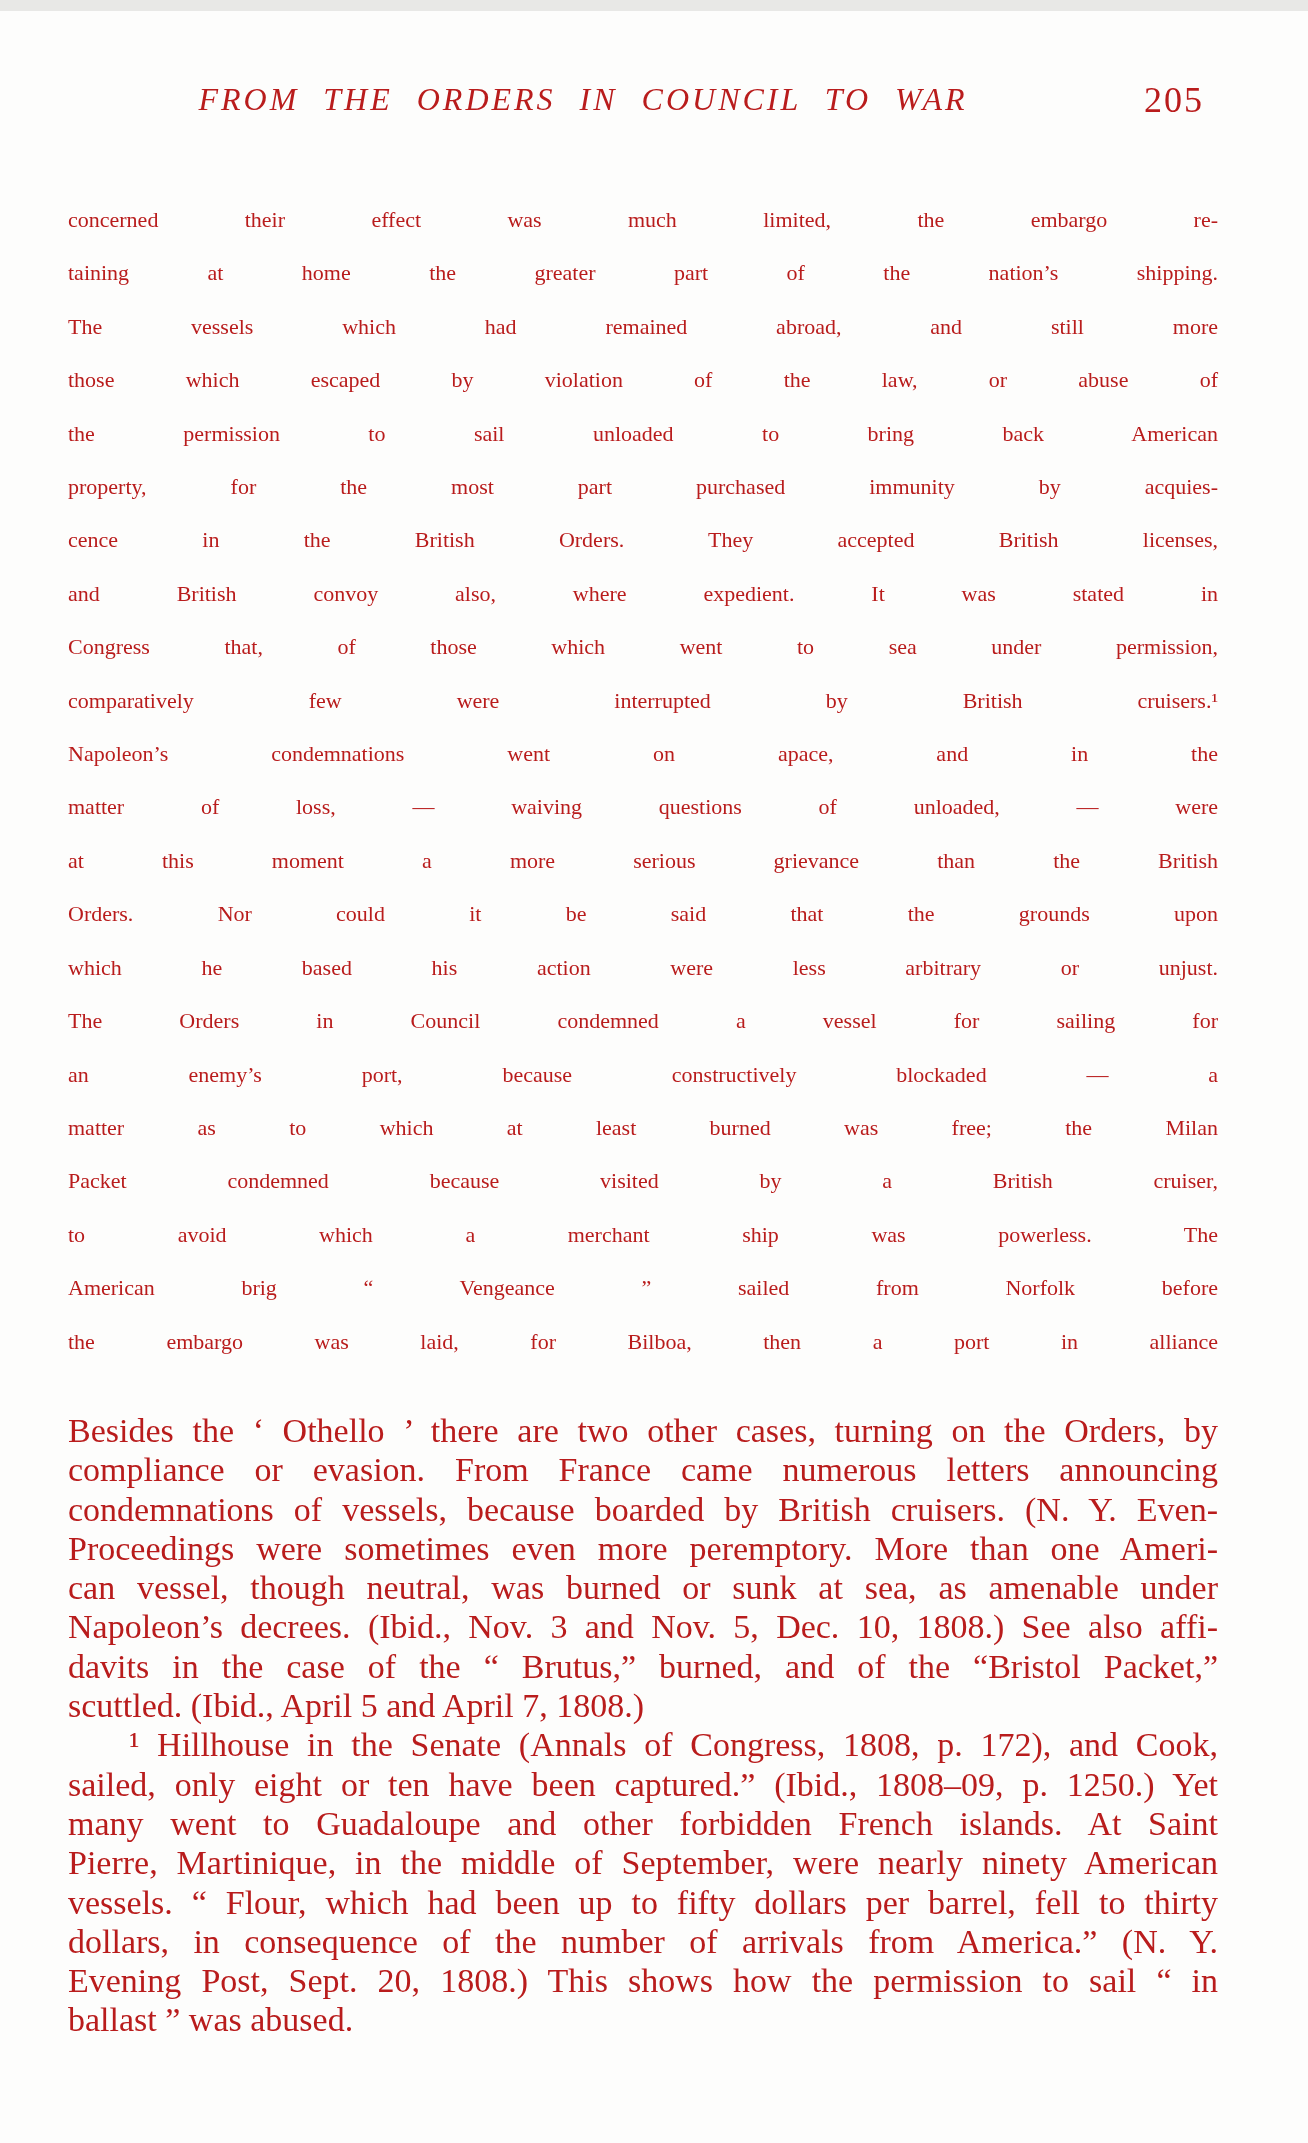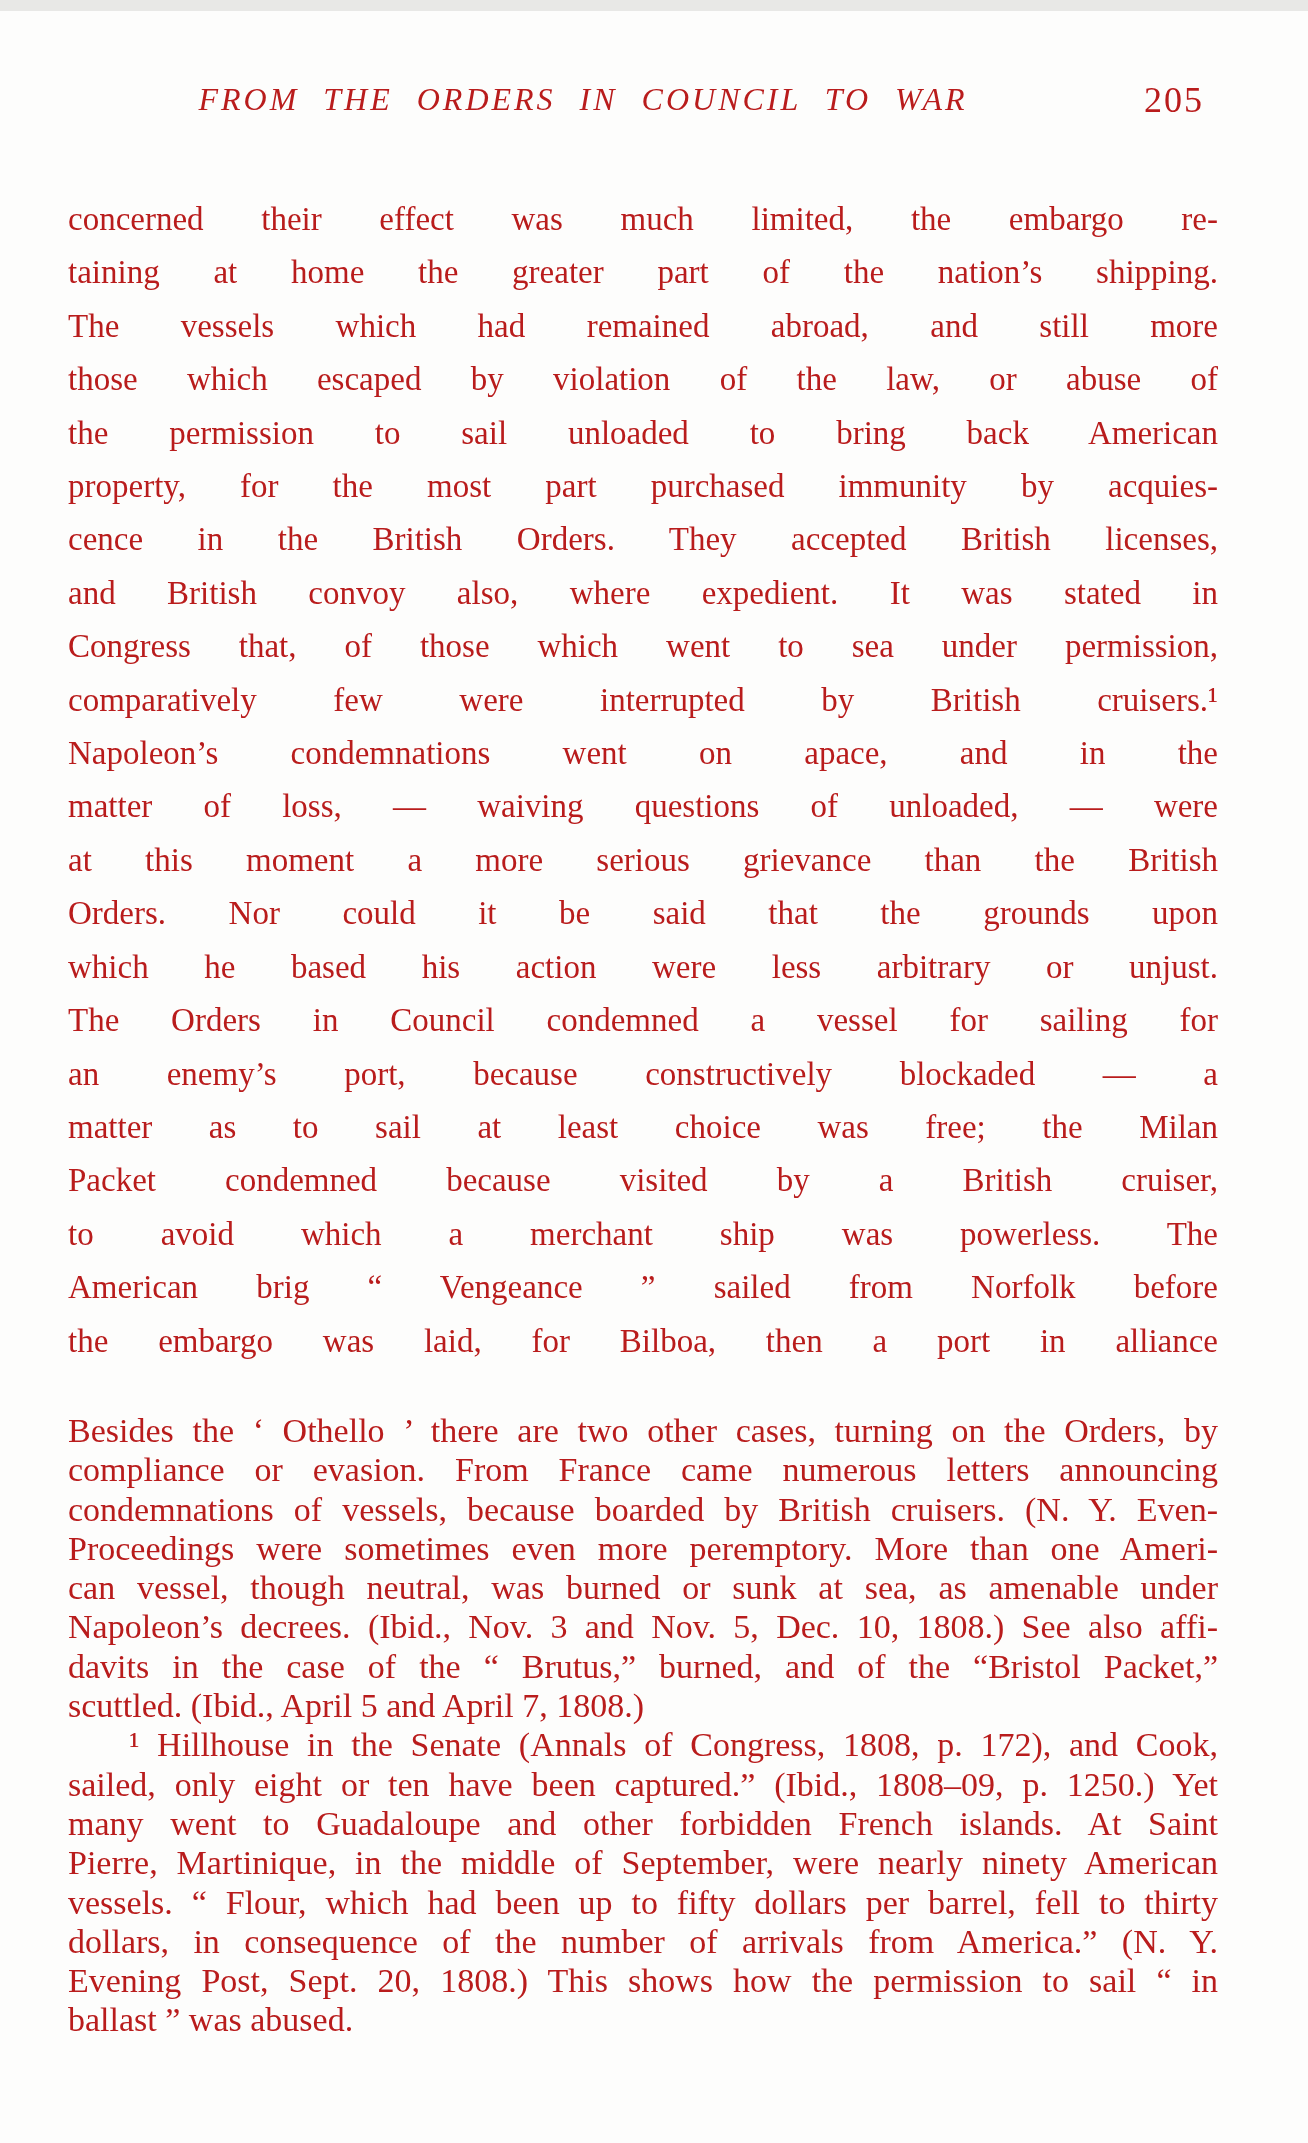--- a/index.html
+++ b/index.html
@@ -38,21 +38,21 @@
   .page-number {
     position: absolute;
     top: -2px;
     right: 14px;
     font-size: 36px;
     font-style: normal;
     letter-spacing: 2px;
   }
   .body-text {
     top: 182px;
-    font-size: 33px;
+    font-size: 22px;
     line-height: 53.4px;
   }
   .footnotes {
     top: 1400px;
     font-size: 34px;
     line-height: 39.3px;
   }
   .para { margin: 0; }
   .tline {
     text-align: justify;
@@ -88,21 +88,21 @@
         <div class="tline">and British convoy also, where expedient. It was stated in</div>
         <div class="tline">Congress that, of those which went to sea under permission,</div>
         <div class="tline">comparatively few were interrupted by British cruisers.¹</div>
         <div class="tline">Napoleon’s condemnations went on apace, and in the</div>
         <div class="tline">matter of loss, — waiving questions of unloaded, — were</div>
         <div class="tline">at this moment a more serious grievance than the British</div>
         <div class="tline">Orders. Nor could it be said that the grounds upon</div>
         <div class="tline">which he based his action were less arbitrary or unjust.</div>
         <div class="tline">The Orders in Council condemned a vessel for sailing for</div>
         <div class="tline">an enemy’s port, because constructively blockaded — a</div>
-        <div class="tline">matter as to sail at least choice was free; the Milan</div>
+        <div class="tline">matter as to which at least burned was free; the Milan</div>
         <div class="tline">Packet condemned because visited by a British cruiser,</div>
         <div class="tline">to avoid which a merchant ship was powerless. The</div>
         <div class="tline">American brig “ Vengeance ” sailed from Norfolk before</div>
         <div class="tline">the embargo was laid, for Bilboa, then a port in alliance</div>
       </div>
     </div>
 
   <div class="column footnotes">
       <div class="para">
         <div class="tline">Besides the ‘ Othello ’ there are two other cases, turning on the Orders, by</div>

